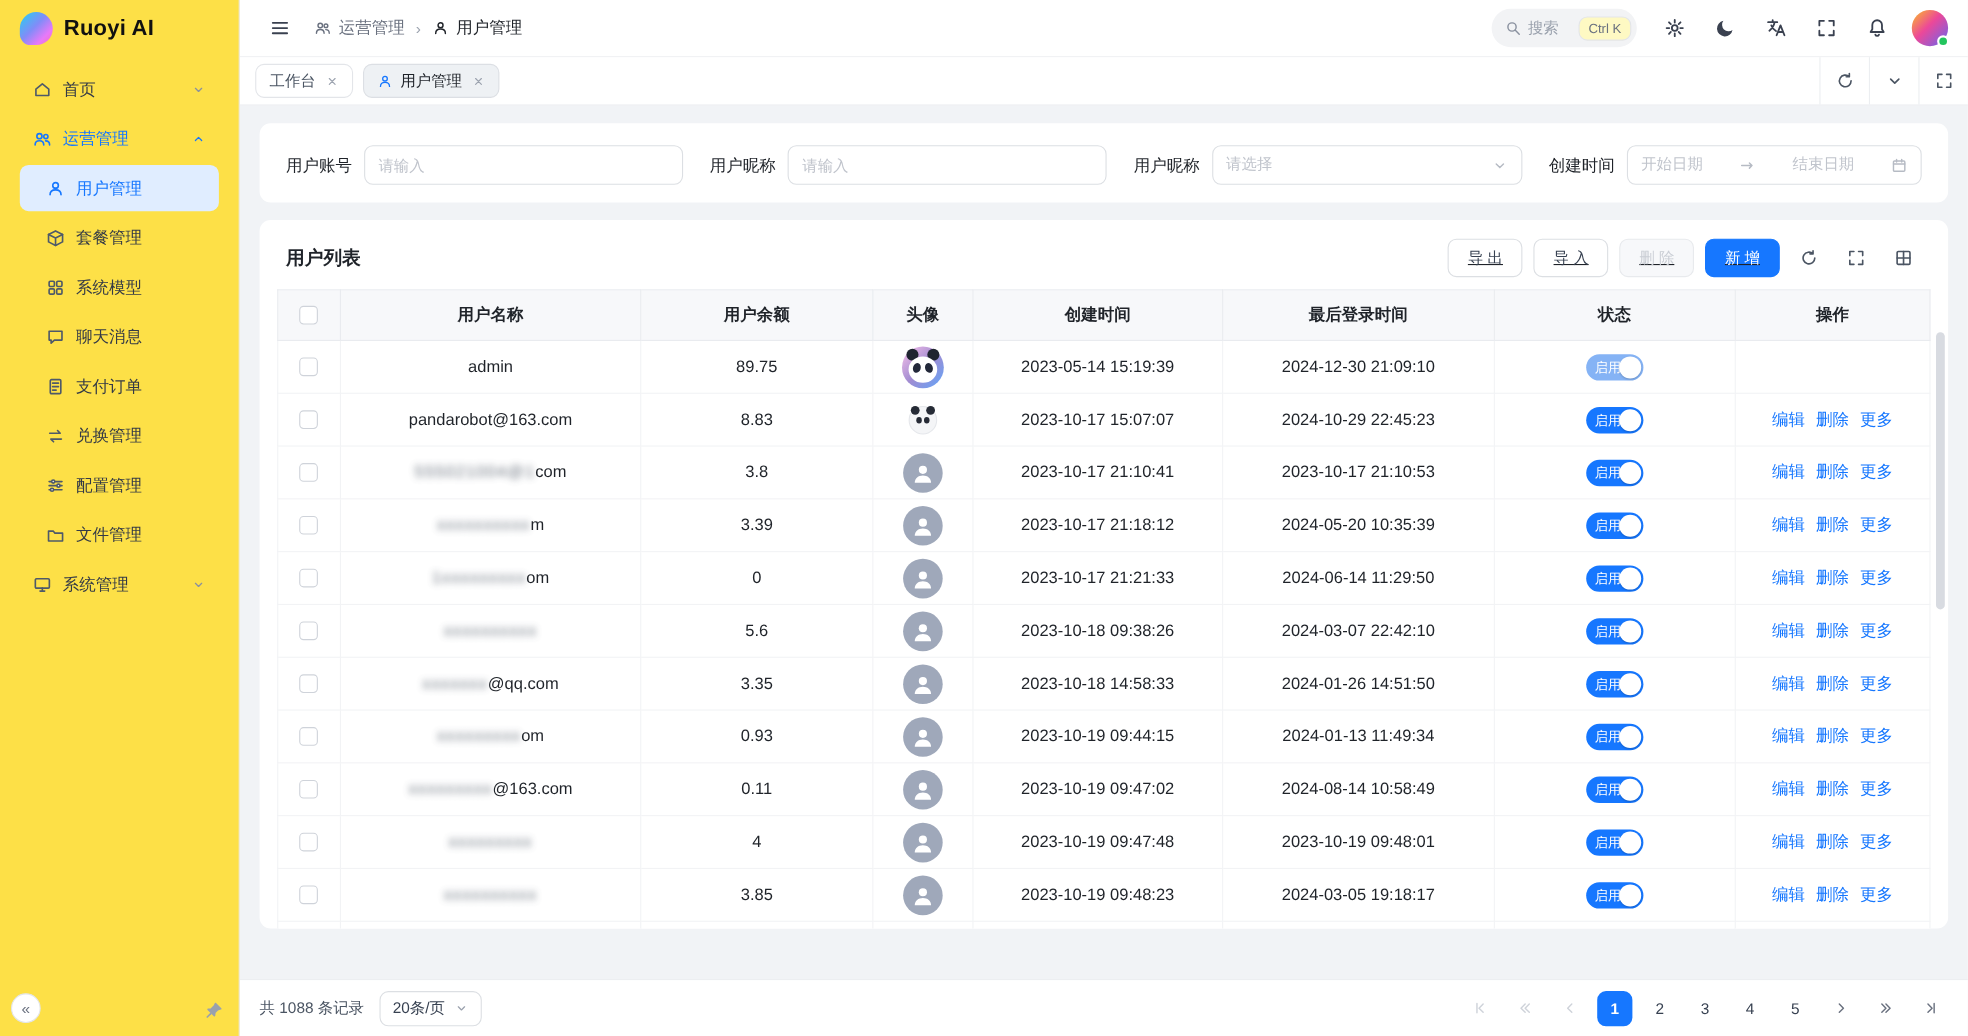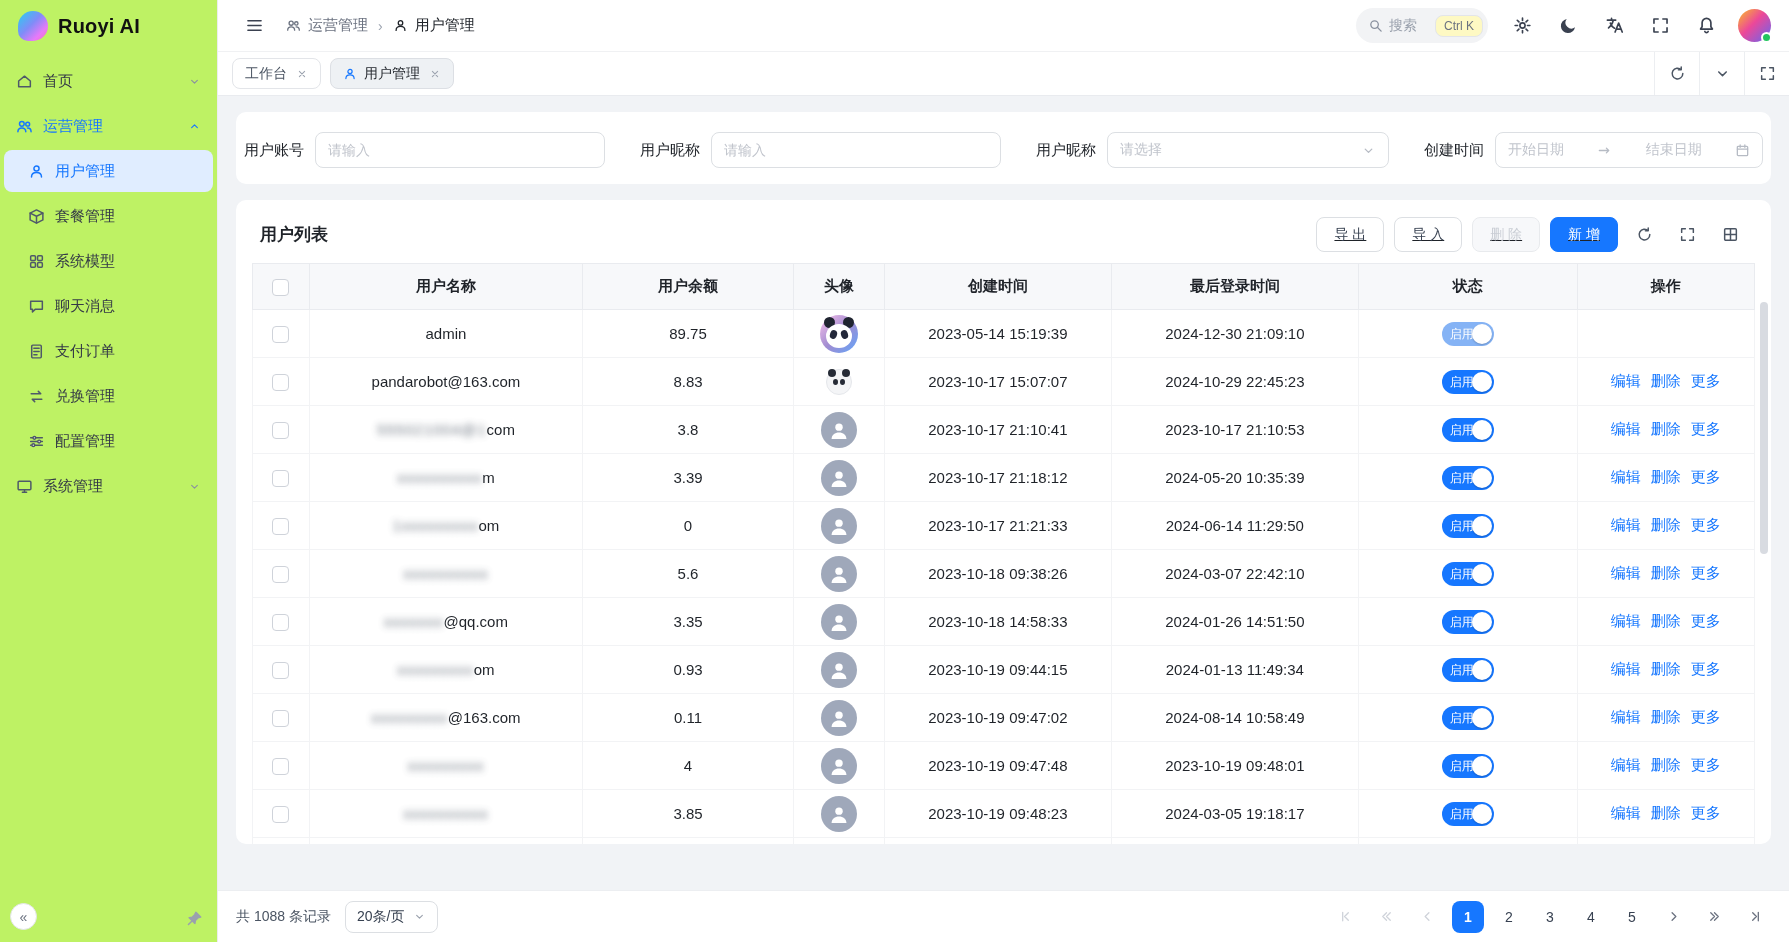--- a/index.html
+++ b/index.html
@@ -4,25 +4,25 @@
 <style>
   *{box-sizing:border-box;margin:0;padding:0;}
   html,body{width:1789px;height:942px;background:#fff;font-family:"Liberation Sans","DejaVu Sans",sans-serif;color:#1f2329;overflow:hidden;}
   .app{display:flex;width:1789px;height:942px;background:#f1f3f6;}
   .ic{display:inline-flex;width:17px;height:17px;flex:none;}
   .ic svg{width:100%;height:100%;}
   .ic.sm{width:15px;height:15px;}
   .ic.xs{width:13px;height:13px;}
 
   
-  .sidebar{width:218px;background:#bef264;border-right:1px solid #ececf0;display:flex;flex-direction:column;position:relative;flex:none;}
+  .sidebar{width:218px;background:#fde047;border-right:1px solid #ececf0;display:flex;flex-direction:column;position:relative;flex:none;}
   .logo{height:52px;display:flex;align-items:center;gap:10px;padding:0 18px;flex:none;}
   .logo-mark{width:30px;height:30px;border-radius:50% 50% 50% 10px;background:linear-gradient(135deg,#22d3ee 0%,#818cf8 45%,#e879f9 75%,#f472b6 100%);}
   .logo-text{font-size:20px;font-weight:700;color:#111;letter-spacing:.2px;}
-  .nav{flex:1;padding:8px 4px;overflow:hidden;}
+  .nav{flex:1;padding:8px 18px;overflow:hidden;}
   .nav-item{display:flex;align-items:center;gap:10px;height:42px;padding:0 12px;border-radius:8px;font-size:15px;color:#343a46;cursor:pointer;margin-bottom:3px;}
   .nav-item .ic{color:#4e5969;}
   .nav-item .nav-label{flex:1;white-space:nowrap;overflow:hidden;}
   .nav-item .chev{width:13px;height:13px;color:#8a919f;}
   .nav-item.top.expanded,.nav-item.top.expanded .ic,.nav-item.top.expanded .chev{color:#1677ff;}
   .nav-item.sub{padding-left:24px;}
   .nav-item.sub.active{background:#e0edff;color:#1677ff;}
   .nav-item.sub.active .ic{color:#1677ff;}
   .collapse-btn{position:absolute;left:10px;bottom:12px;width:27px;height:27px;border-radius:50%;border:1px solid #e3e5e9;background:#fff;color:#6b7280;font-size:14px;line-height:1;cursor:pointer;display:flex;align-items:center;justify-content:center;}
   .pin-wrap{position:absolute;right:14px;bottom:15px;width:17px;height:17px;color:#9aa1ad;cursor:pointer;display:inline-flex;}
@@ -54,21 +54,21 @@
   .tab.active .ic{color:#1677ff;}
   .tab-close{display:inline-flex;width:12px;height:12px;color:#9ca3af;margin-left:2px;cursor:pointer;}
   .tab-close svg{width:100%;height:100%;}
   .tab-tools{display:flex;height:100%;}
   .tab-tool{width:45px;height:100%;display:flex;align-items:center;justify-content:center;border-left:1px solid #eceef1;color:#4b5563;cursor:pointer;}
   .tab-tool svg{width:17px;height:17px;}
 
   
   .content{flex:1;padding:16px 18px 0;overflow:hidden;min-height:0;}
   .card{background:#fff;border-radius:10px;}
-  .filter-card{padding:20px 8px 16px;}
+  .filter-card{padding:20px 24px 16px;}
   .filter-row{display:flex;align-items:center;justify-content:space-between;gap:20px;}
   .field{display:flex;align-items:center;gap:11px;}
   .field-label{font-size:15px;color:#1f2329;white-space:nowrap;}
   .input{height:36px;border:1px solid #dcdfe3;border-radius:8px;background:#fff;display:flex;align-items:center;padding:0 12px;font-size:14px;color:#c0c4cc;}
   input.input{width:290px;color:#333;}
   input.input::placeholder{color:#c0c4cc;}
   .select{width:282px;justify-content:space-between;cursor:pointer;}
   .select .ic{color:#b6bbc4;}
   .daterange{width:268px;justify-content:space-between;gap:6px;cursor:pointer;}
   .daterange .ph{white-space:nowrap;}
@@ -226,20 +226,28 @@
         <div class="nav-item sub">
           <span class="ic">
             <svg viewBox="0 0 16 16" fill="none" stroke="currentColor" stroke-width="1.4" stroke-linecap="round" stroke-linejoin="round">
               <path d="M2.5 4.5h11M2.5 8h11M2.5 11.5h11"></path>
               <circle cx="6" cy="4.5" r="1.3" fill="#fff"></circle>
               <circle cx="10.5" cy="8" r="1.3" fill="#fff"></circle>
               <circle cx="5" cy="11.5" r="1.3" fill="#fff"></circle>
             </svg>
           </span>
           <span class="nav-label">配置管理</span>
+        </div>
+        <div class="nav-item sub">
+          <span class="ic">
+            <svg viewBox="0 0 16 16" fill="none" stroke="currentColor" stroke-width="1.4" stroke-linecap="round" stroke-linejoin="round">
+              <path d="M2 4.5h4l1.5 1.8H14V13H2z"></path>
+            </svg>
+          </span>
+          <span class="nav-label">文件管理</span>
         </div>
         <div class="nav-item top">
           <span class="ic">
             <svg viewBox="0 0 16 16" fill="none" stroke="currentColor" stroke-width="1.4" stroke-linecap="round" stroke-linejoin="round">
               <rect x="2" y="3" width="12" height="8" rx="1"></rect>
               <path d="M6 13.5h4M8 11v2.5"></path>
             </svg>
           </span>
           <span class="nav-label">系统管理</span>
           <span class="ic chev">

